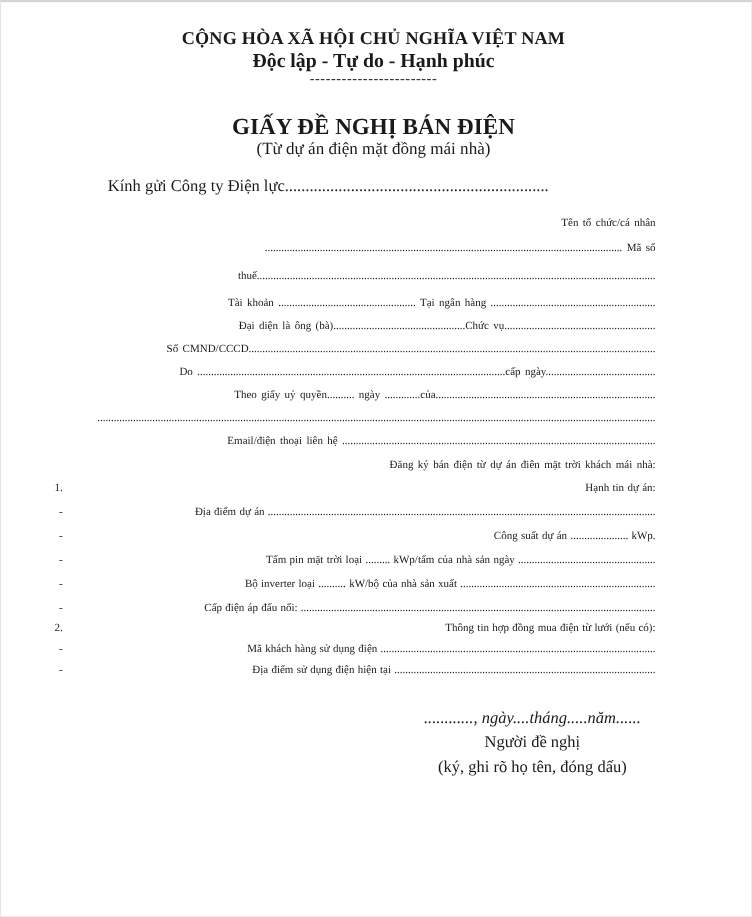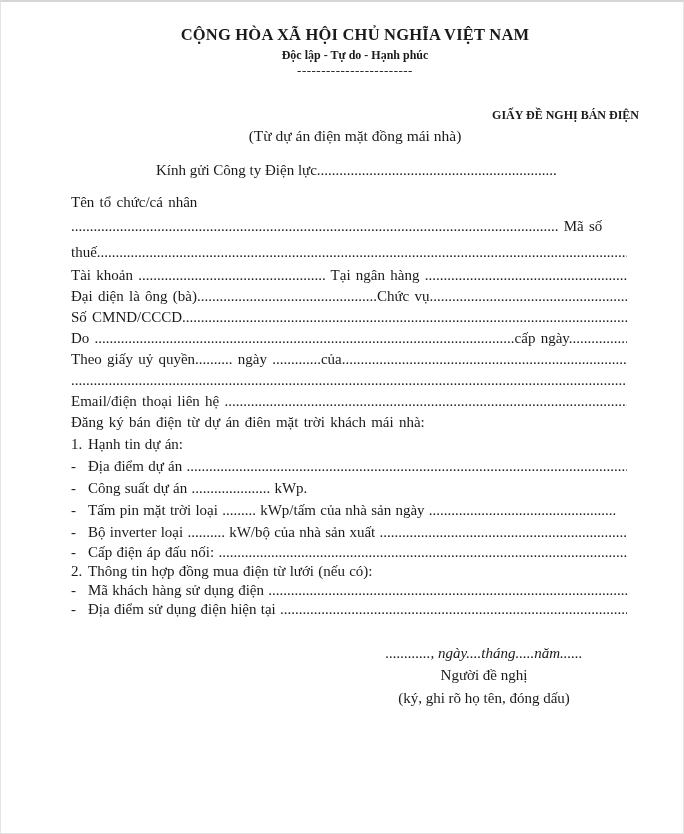--- a/index.html
+++ b/index.html
@@ -4,43 +4,43 @@
 <style>
   html, body { margin: 0; padding: 0; background: #ffffff; }
   .page {
     position: relative;
     width: 684px;
     height: 834px;
     box-sizing: border-box;
     background: #ffffff;
     border: 1px solid #e4e4e4;
     border-top: 2px solid #d5d5d5;
-    padding: 22px 44px 0 70px;
+    padding: 22px 44px 0 39px;
     font-family: "Liberation Serif", "DejaVu Serif", serif;
     color: #1a1a1a;
     overflow: hidden;
   }
   .national-header { text-align: center; }
   .national-title { font-weight: bold; font-size: 16.5px; line-height: 21px; letter-spacing: 0.2px; }
-  .national-motto { font-weight: bold; font-size: 12px; line-height: 21px; }
+  .national-motto { font-weight: bold; font-size: 18px; line-height: 21px; }
   .header-divider { font-size: 13px; line-height: 10px; letter-spacing: 0.5px; }
 
   .title-block { text-align: center; margin-top: 29px; }
-  .document-title { font-weight: bold; font-size: 12px; line-height: 21px; text-align: right; }
+  .document-title { font-weight: bold; font-size: 21px; line-height: 21px; }
   .document-subtitle { font-size: 15.5px; line-height: 20px; }
 
   .salutation {
-    margin: 14px 0 0 85px;
+    margin: 14px 0 0 58px;
     font-size: 15px;
     line-height: 20px;
     white-space: nowrap;
     overflow: hidden;
   }
 
-  .content { width: 556px; margin-top: 12px; font-size: 15px; }
+  .content { width: 556px; margin-top: 12px; font-size: 10px; text-align: right; }
   .fields .line {
     line-height: 21px;
     white-space: nowrap;
     overflow: hidden;
     word-spacing: 1.5px;
   }
   .fields .line:nth-child(2),
   .fields .line:nth-child(3) { line-height: 26px; }
 
   .list .line { display: flex; line-height: 22px; }

